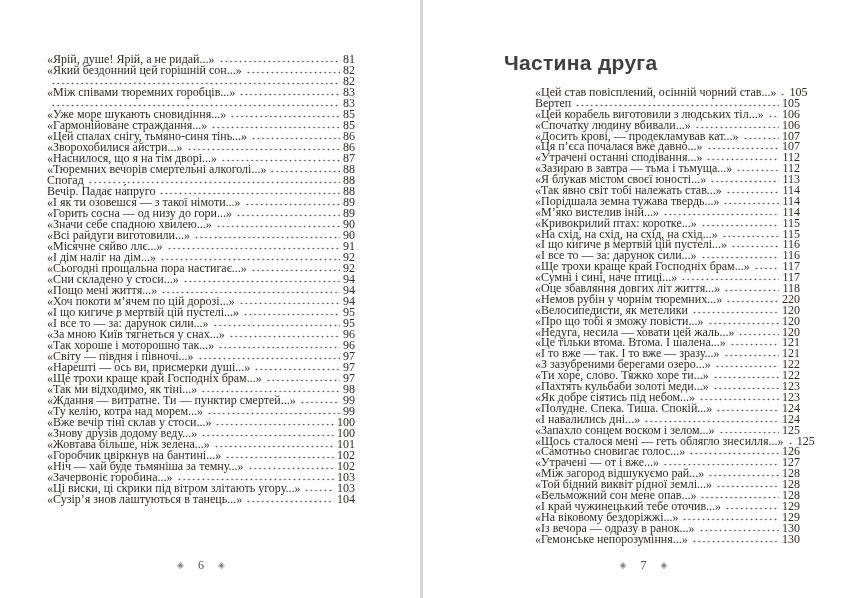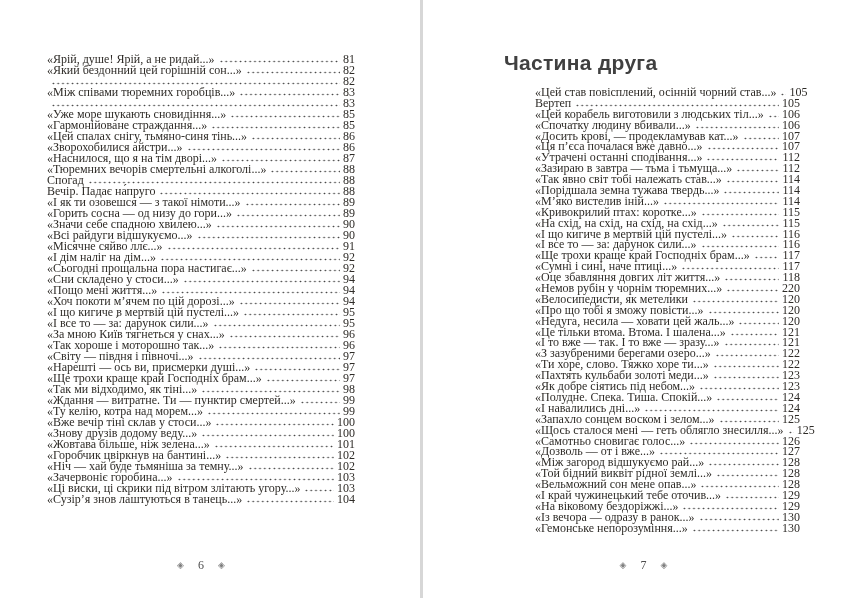--- a/index.html
+++ b/index.html
@@ -168,21 +168,21 @@
         <span class="p">89</span>
       </div>
 
       <div class="row">
         <span class="t">«Значи себе спадною хвилею...»</span>
         <span class="leader"></span>
         <span class="p">90</span>
       </div>
 
       <div class="row">
-        <span class="t">«Всі райдуги відшукуємо...»</span>
+        <span class="t">«Всі райдуги виготовили...»</span>
         <span class="leader"></span>
         <span class="p">90</span>
       </div>
 
       <div class="row">
         <span class="t">«Місячне сяйво ллє...»</span>
         <span class="leader"></span>
         <span class="p">91</span>
       </div>
 
@@ -371,20 +371,25 @@
         <span class="leader"></span>
         <span class="p">112</span>
       </div>
 
       <div class="row">
         <span class="t">«Зазираю в завтра — тьма і тьмуща...»</span>
         <span class="leader"></span>
         <span class="p">112</span>
       </div>
 
+      <div class="row">
+        <span class="t">«Я блукав містом своєї юності...»</span>
+        <span class="leader"></span>
+        <span class="p">113</span>
+      </div>
 
       <div class="row">
         <span class="t">«Так явно світ тобі належать став...»</span>
         <span class="leader"></span>
         <span class="p">114</span>
       </div>
 
       <div class="row">
         <span class="t">«Порідшала земна тужава твердь...»</span>
         <span class="leader"></span>
@@ -523,21 +528,21 @@
         <span class="p">125</span>
       </div>
 
       <div class="row">
         <span class="t">«Самотньо сновигає голос...»</span>
         <span class="leader"></span>
         <span class="p">126</span>
       </div>
 
       <div class="row">
-        <span class="t">«Дозволь — от і вже...»</span>
+        <span class="t">«Утрачені — от і вже...»</span>
         <span class="leader"></span>
         <span class="p">127</span>
       </div>
 
       <div class="row">
         <span class="t">«Між загород відшукуємо рай...»</span>
         <span class="leader"></span>
         <span class="p">128</span>
       </div>
 

